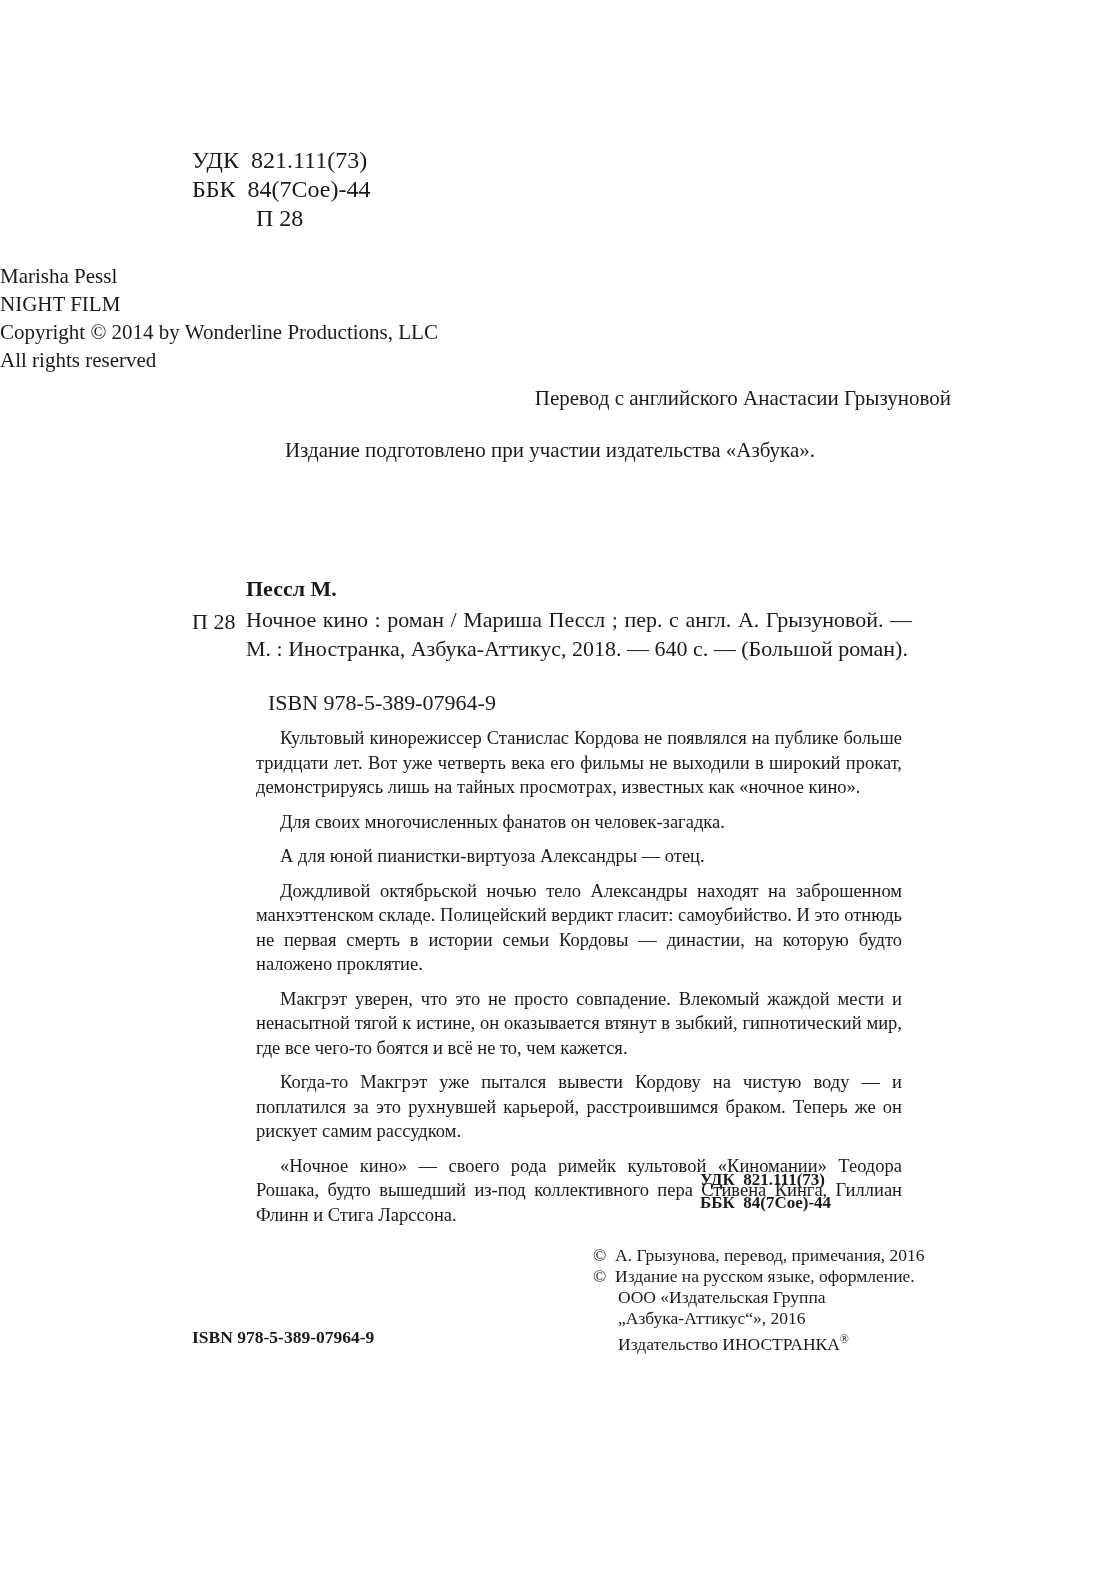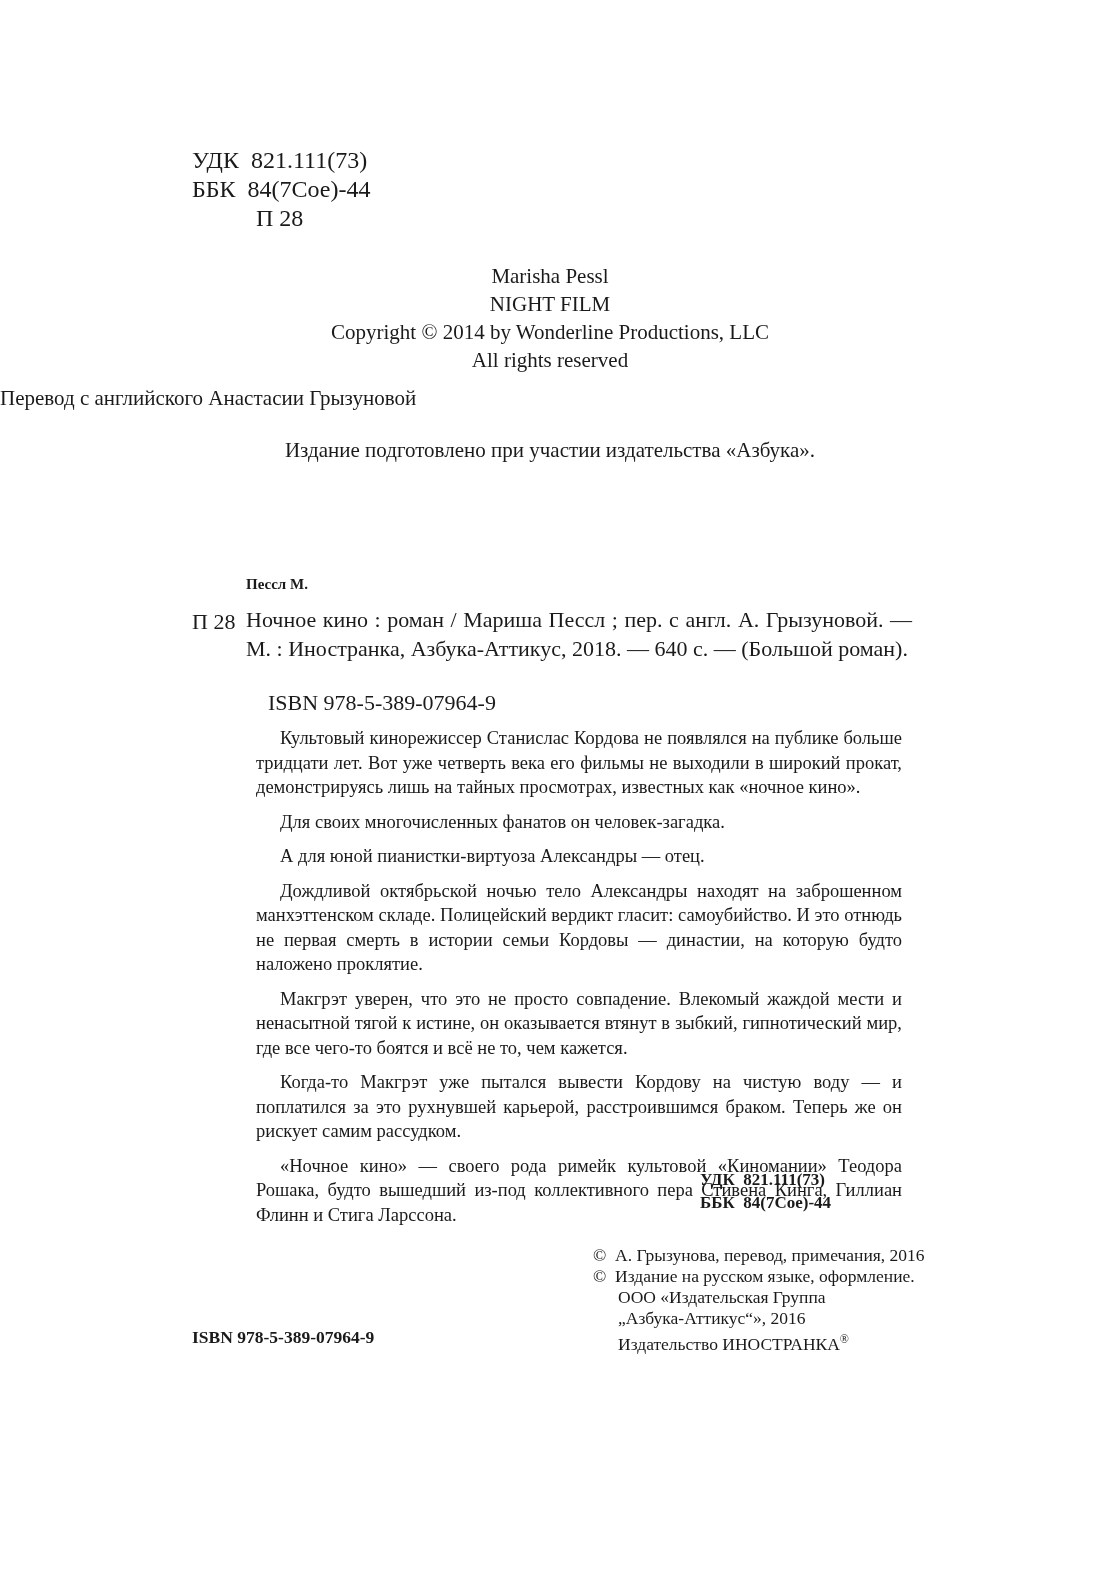--- a/index.html
+++ b/index.html
@@ -2,24 +2,24 @@
 <html><head>
 <meta charset="utf-8">
 <style>
   html, body { margin: 0; padding: 0; background: #ffffff; }
   body { width: 1100px; height: 1580px; position: relative; overflow: hidden;
          font-family: "Liberation Serif", "DejaVu Serif", serif; color: #1a1a1a; }
   .abs { position: absolute; }
   .classif { left: 192px; top: 146px; font-size: 24px; line-height: 29px; }
   .classif .row { white-space: pre; }
   .classif .indent { padding-left: 64px; }
-  .orig { left: 0; width: 1100px; top: 262px; text-align: center; font-size: 21px; line-height: 28px; }
-  .trans { left: 0; width: 951px; top: 386px; text-align: left; font-size: 21px; }
+  .orig { left: 0; width: 1100px; top: 262px; text-align: left; font-size: 21px; line-height: 28px; }
+  .trans { left: 0; width: 951px; top: 386px; text-align: right; font-size: 21px; }
   .prep { left: 0; width: 1100px; top: 438px; text-align: center; font-size: 21px; }
-  .author { left: 246px; top: 576px; font-size: 15px; font-weight: bold; }
+  .author { left: 246px; top: 576px; font-size: 22px; font-weight: bold; }
   .code { left: 192px; top: 609px; font-size: 22px; }
   .biblio { left: 246px; top: 605px; width: 666px; font-size: 22px; line-height: 29px; text-align: justify; }
   .isbn1 { left: 268px; top: 690px; font-size: 22px; }
   .annot { left: 246px; top: 716px; width: 666px; font-size: 18.5px; line-height: 24.5px; text-align: justify; }
   .annot p { margin: 10px; text-indent: 24px; }
   .udk2 { left: 700px; top: 1168px; width: 206px; text-align: left; font-size: 17px; line-height: 23px; font-weight: bold; }
   .copy { left: 552px; top: 1245px; font-size: 17.5px; line-height: 21px; margin-left: 41px; }
   .copy .line { white-space: pre; }
   .copy .sub { padding-left: 25px; }
   .isbn2 { left: 192px; top: 1327px; font-size: 17.5px; font-weight: bold; }

